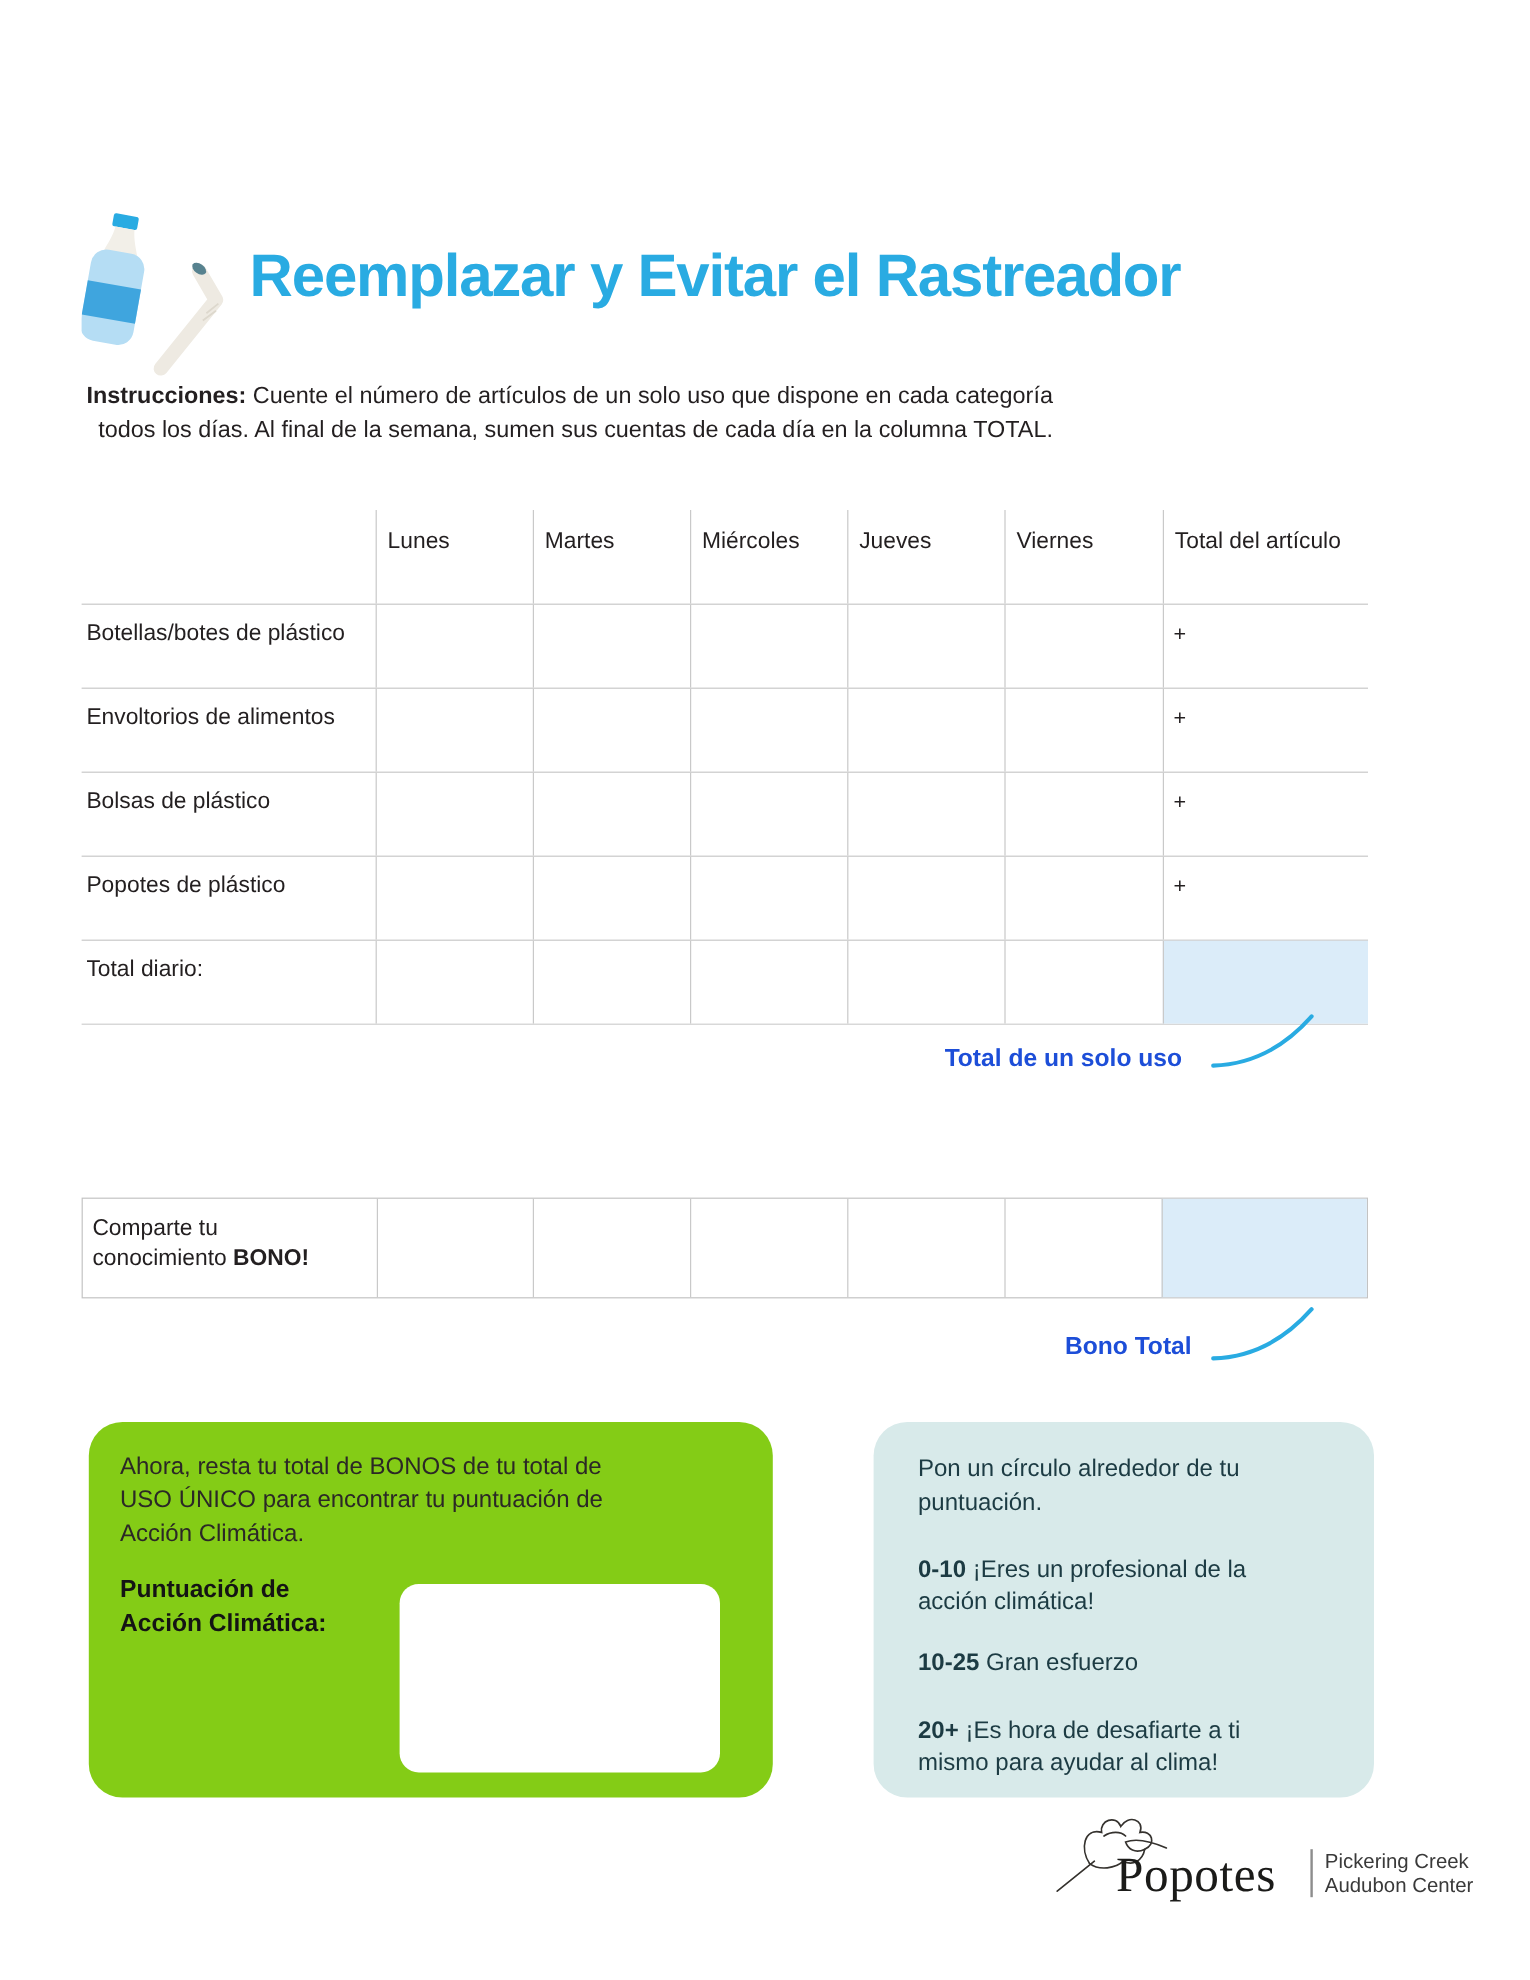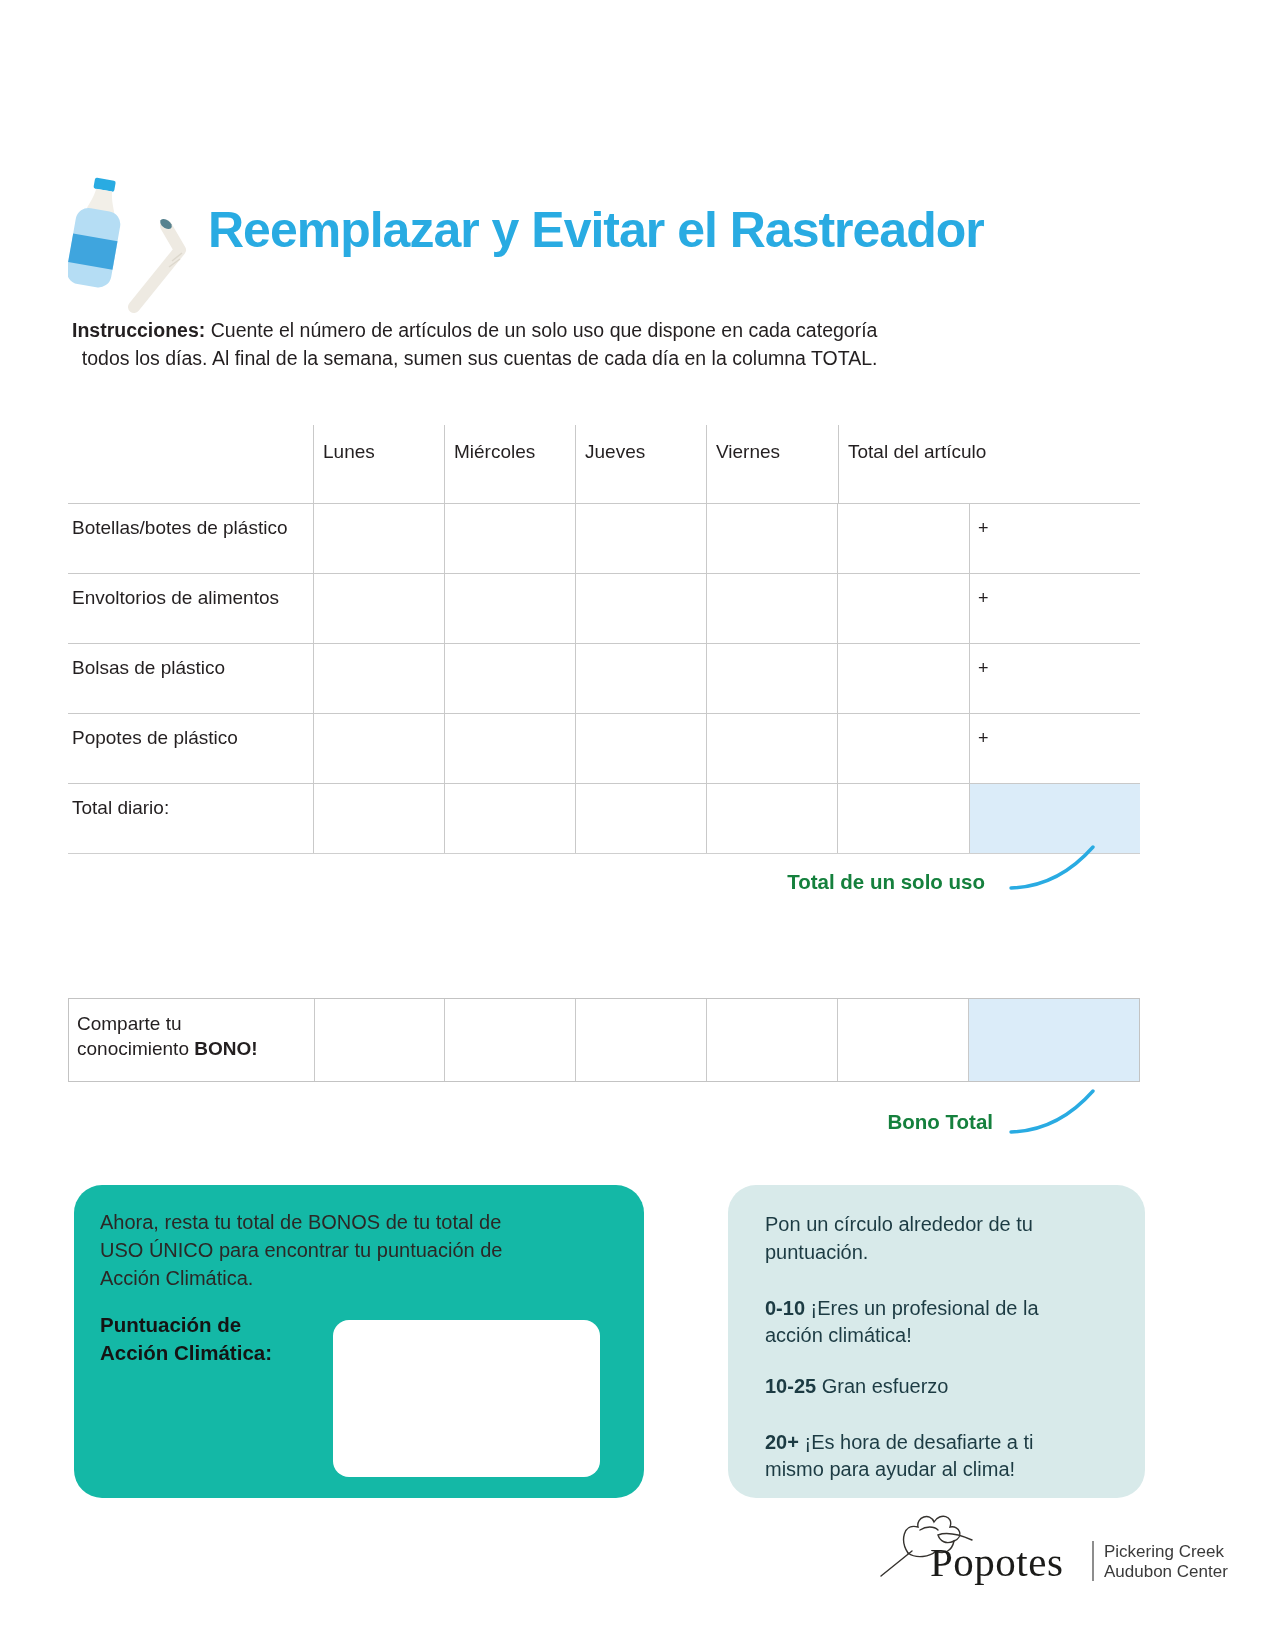--- a/index.html
+++ b/index.html
@@ -29,30 +29,30 @@
   .trow.body{height:69px;border-top:1px solid #c9c9c9;}
   .cell{box-sizing:border-box;height:100%;}
   .c0{width:245px;}.c1,.c2,.c3,.c4{width:131px;}.c5{width:132px;}.c6{width:171px;}
   .vl{border-left:1px solid #c9c9c9;}
   .hcell{font-size:19px;padding:16px 0 0 9px;}
   .rlabel{font-size:19px;padding:13px 6px 0 4px;line-height:21px;}
   .plus{font-size:18px;padding:14px 0 0 8px;}
   .hl{background:#dbecf9;}
 
   
-  .callout{position:absolute;font-weight:bold;font-size:20.5px;color:#15803d;text-align:right;width:285px;}
+  .callout{position:absolute;font-weight:bold;font-size:20.5px;color:#1d4ed8;text-align:right;width:285px;}
   .swoosh{position:absolute;}
 
   
   .bonus{position:absolute;left:68px;top:998px;width:1072px;height:84px;border:1px solid #c3c3c3;
          box-sizing:border-box;display:flex;}
   .blabel{font-size:19px;line-height:25px;padding:12px 8px 0 8px;}
 
   
-  .scorebox{position:absolute;left:74px;top:1185px;width:570px;height:313px;background:#14b8a6;border-radius:28px;}
+  .scorebox{position:absolute;left:74px;top:1185px;width:570px;height:313px;background:#84cc16;border-radius:28px;}
   .sline{position:absolute;left:26px;font-size:20px;white-space:nowrap;color:#2b2826;}
   .slabel{position:absolute;left:26px;font-size:20.5px;font-weight:bold;white-space:nowrap;color:#141414;}
   .score-blank{position:absolute;left:259px;top:135px;width:267px;height:157px;background:#ffffff;border-radius:16px;}
 
   
   .rubricbox{position:absolute;left:728px;top:1185px;width:417px;height:313px;background:#d8eaea;
              border-radius:28px;color:#1c3b43;}
   .rline{position:absolute;left:37px;font-size:20px;white-space:nowrap;}
   .rline b{font-weight:bold;}
 
@@ -87,20 +87,21 @@
 
   <div class="instructions">
     <div><b>Instrucciones:</b> <span>Cuente el número de artículos de un solo uso que dispone en cada categoría</span></div>
     <div>todos los días. Al final de la semana, sumen sus cuentas de cada día en la columna TOTAL.</div>
   </div>
 
   <div class="tracker">
     <div class="trow head">
       <div class="cell c0"></div>
       <div class="cell c1 vl hcell">Lunes</div>
+      <div class="cell c2 vl hcell">Martes</div>
       <div class="cell c3 vl hcell">Miércoles</div>
       <div class="cell c4 vl hcell">Jueves</div>
       <div class="cell c5 vl hcell">Viernes</div>
       <div class="cell c6 vl hcell">Total del artículo</div>
     </div>
 
     <div class="trow body">
       <div class="cell c0 rlabel">Botellas/botes de plástico</div>
       <div class="cell c1 vl"></div>
       <div class="cell c2 vl"></div>

